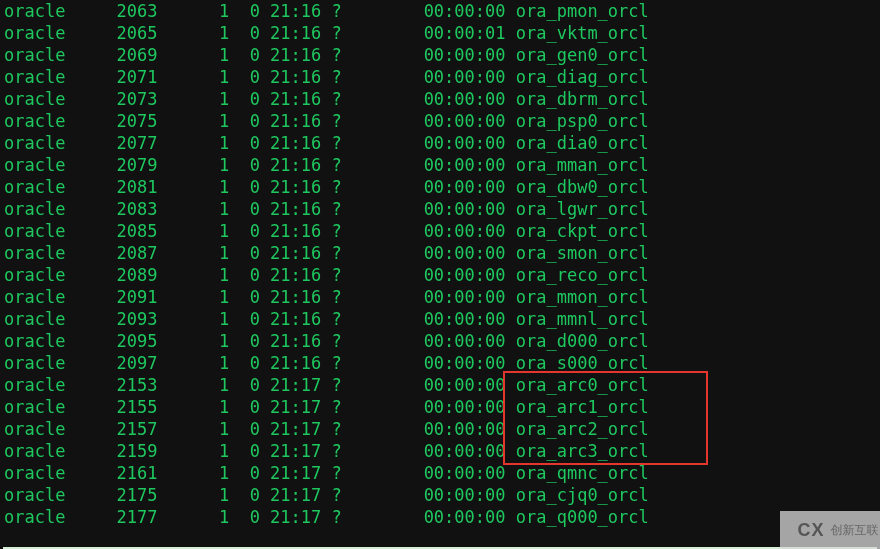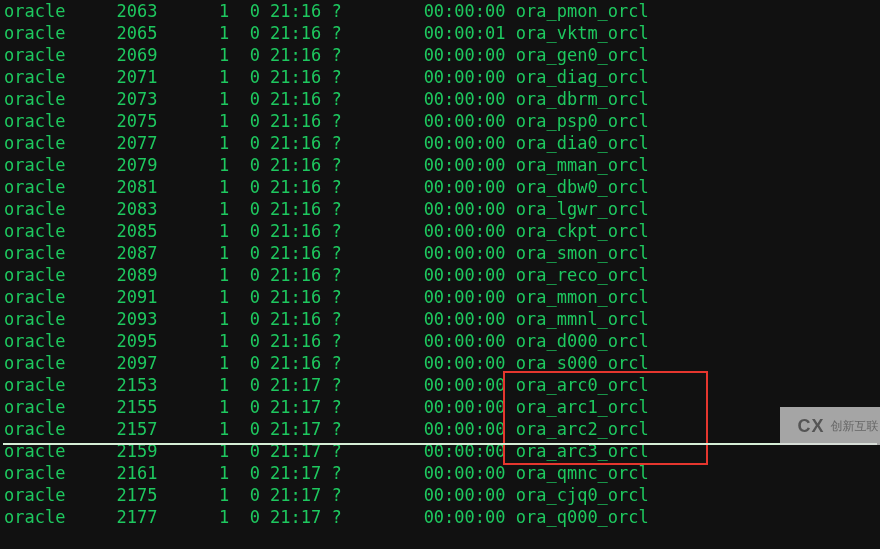--- a/index.html
+++ b/index.html
@@ -10,21 +10,21 @@
     background: #111;
     overflow: hidden;
     font-family: "Consolas", "Menlo", "DejaVu Sans Mono", monospace;
     font-size: 17px;
     line-height: 22px;
     color: #1ec85f;
   }
   .terminal {
     position: relative;
     width: 880px;
-    height: 445px;
+    height: 549px;
     background: #111;
     padding-top: 0;
     box-sizing: border-box;
   }
   pre.rows {
     margin: 0;
     padding: 0 4px 0 4px;
     white-space: pre;
     letter-spacing: 0px;
   }

